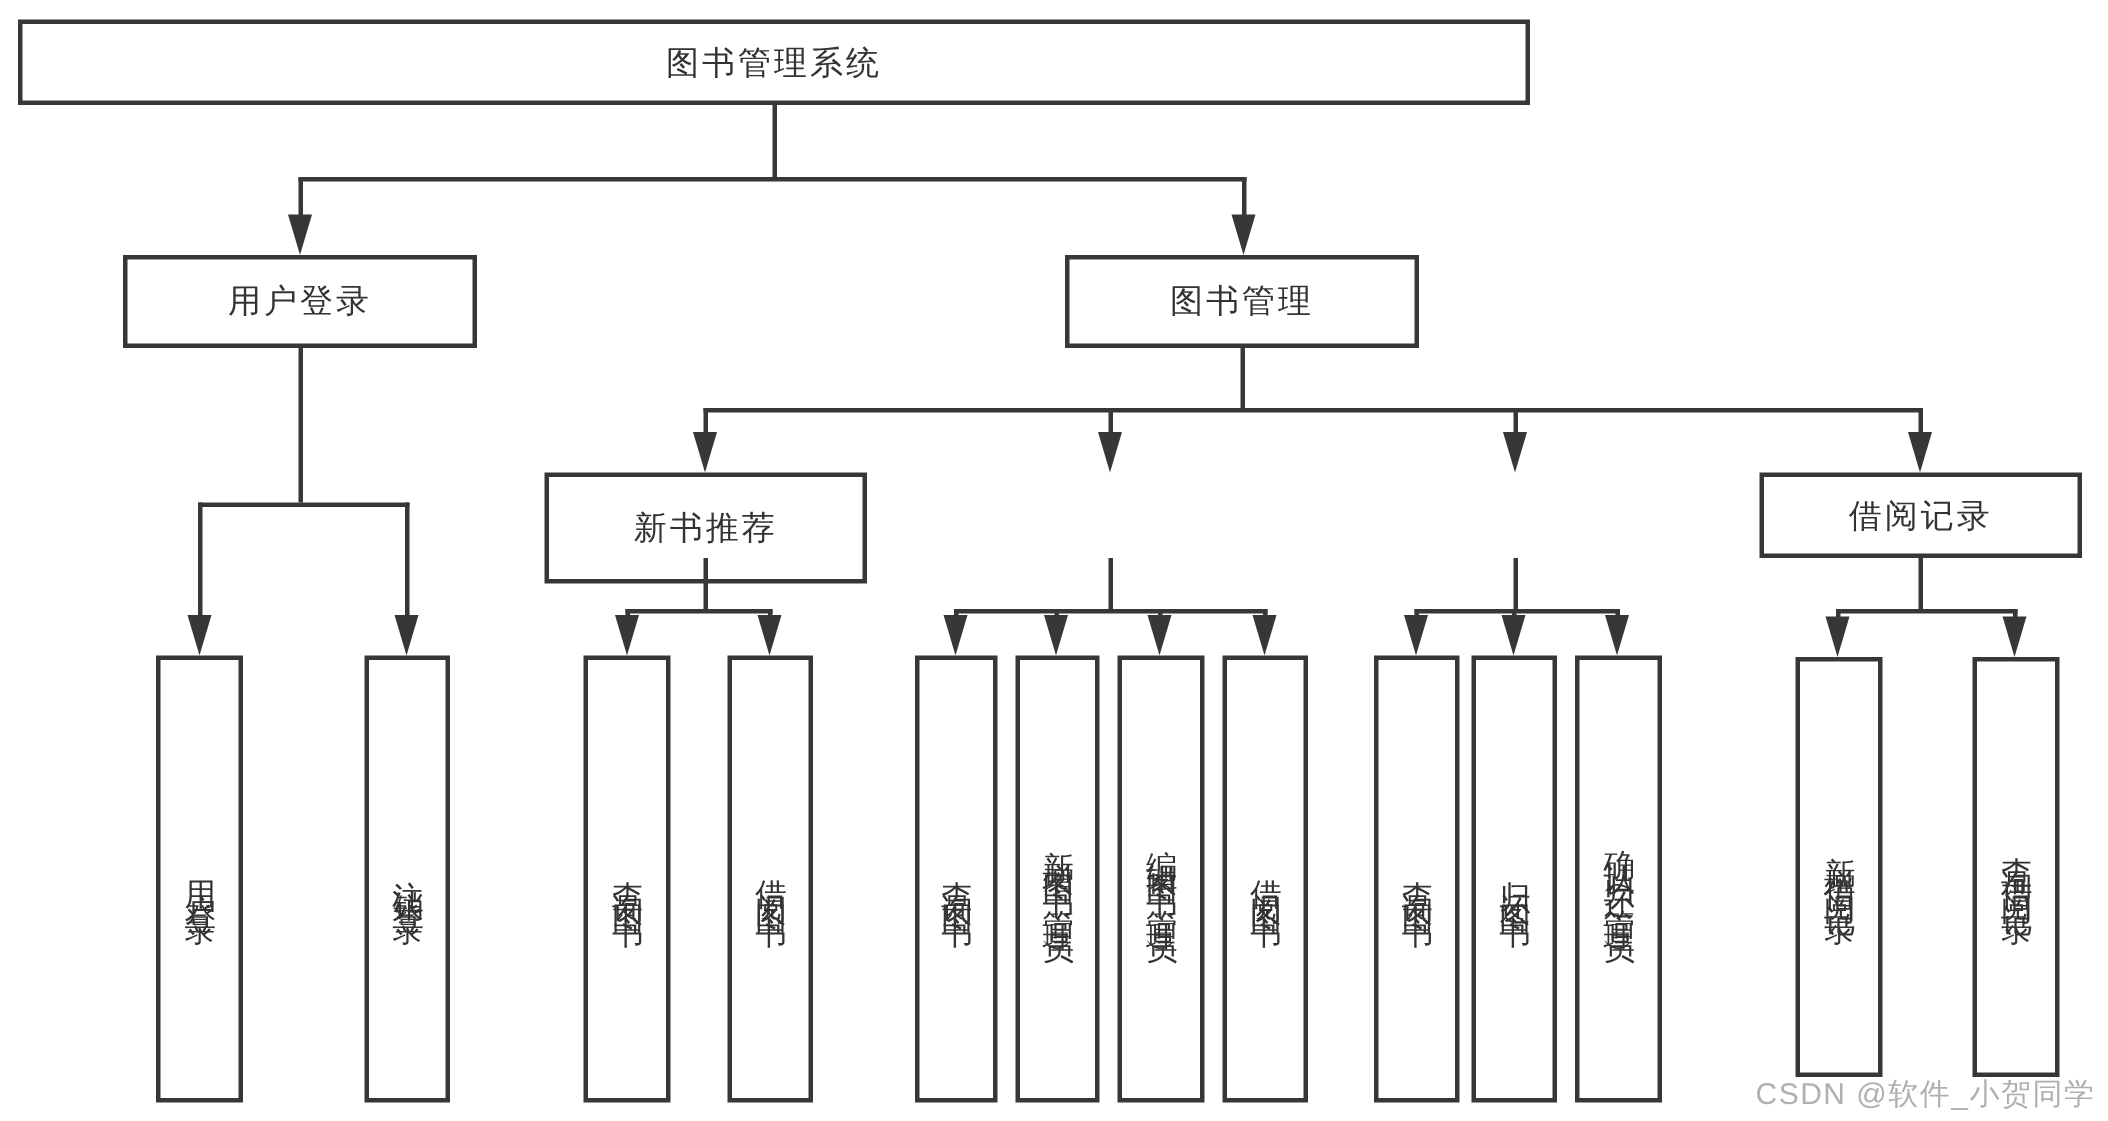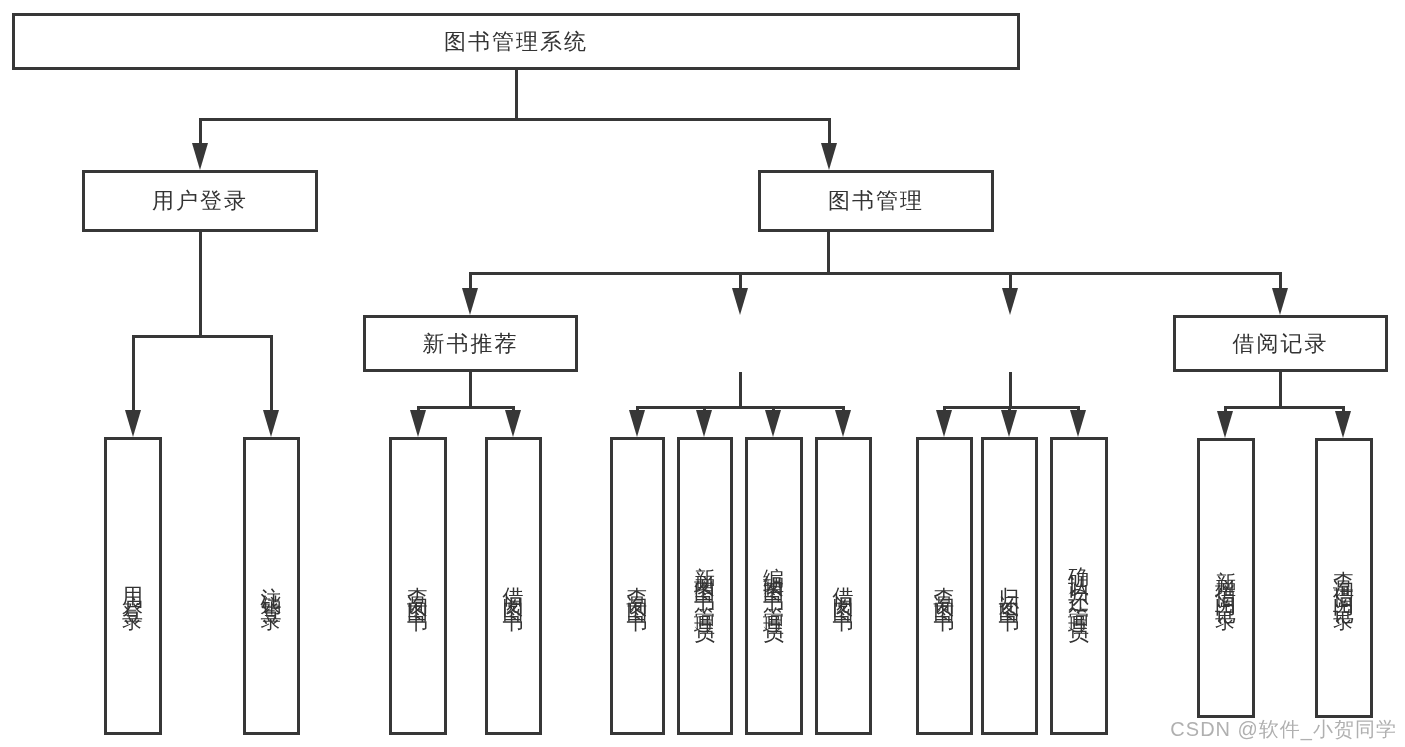--- a/index.html
+++ b/index.html
@@ -64,21 +64,21 @@
   <div class="vline" style="left:515px;top:70px;height:48px;"></div>
   <div class="hline" style="left:199px;top:118px;width:632px;"></div>
   <div class="vline" style="left:199px;top:118px;height:28px;"></div>
   <div class="arrow" style="left:192px;top:143px;"></div>
   <div class="vline" style="left:828px;top:118px;height:28px;"></div>
   <div class="arrow" style="left:821px;top:143px;"></div>
 
   <div class="node" style="left:82px;top:170px;width:236px;height:62px;">
     <span>用户登录</span>
   </div>
-  <div class="node" style="left:710px;top:170px;width:236px;height:62px;margin-left:48px;">
+  <div class="node" style="left:710px;top:170px;width:236px;height:62px;">
     <span>图书管理</span>
   </div>
 
   <div class="vline" style="left:199px;top:232px;height:103px;"></div>
   <div class="hline" style="left:132px;top:335px;width:141px;"></div>
   <div class="vline" style="left:132px;top:335px;height:77px;"></div>
   <div class="arrow" style="left:125px;top:410px;"></div>
   <div class="vline" style="left:270px;top:335px;height:77px;"></div>
   <div class="arrow" style="left:263px;top:410px;"></div>
 
@@ -86,21 +86,21 @@
   <div class="hline" style="left:469px;top:272px;width:813px;"></div>
   <div class="vline" style="left:469px;top:272px;height:18px;"></div>
   <div class="arrow" style="left:462px;top:288px;"></div>
   <div class="vline" style="left:739px;top:272px;height:18px;"></div>
   <div class="arrow" style="left:732px;top:288px;"></div>
   <div class="vline" style="left:1009px;top:272px;height:18px;"></div>
   <div class="arrow" style="left:1002px;top:288px;"></div>
   <div class="vline" style="left:1279px;top:272px;height:18px;"></div>
   <div class="arrow" style="left:1272px;top:288px;"></div>
 
-  <div class="node" style="left:363px;top:315px;width:215px;height:57px;font-family:Liberation Serif, serif;">
+  <div class="node" style="left:363px;top:315px;width:215px;height:74px;font-family:Liberation Serif, serif;">
     <span>新书推荐</span>
   </div>
   <div class="node" style="left:1173px;top:315px;width:215px;height:57px;">
     <span>借阅记录</span>
   </div>
 
   <div class="vline" style="left:469px;top:372px;height:34px;"></div>
   <div class="hline" style="left:417px;top:406px;width:98px;"></div>
   <div class="vline" style="left:417px;top:406px;height:8px;"></div>
   <div class="arrow" style="left:410px;top:410px;"></div>

